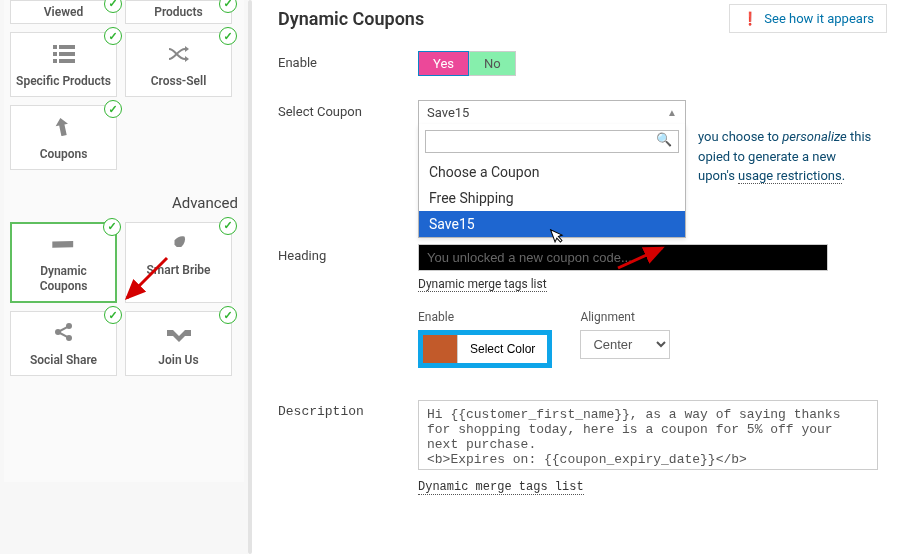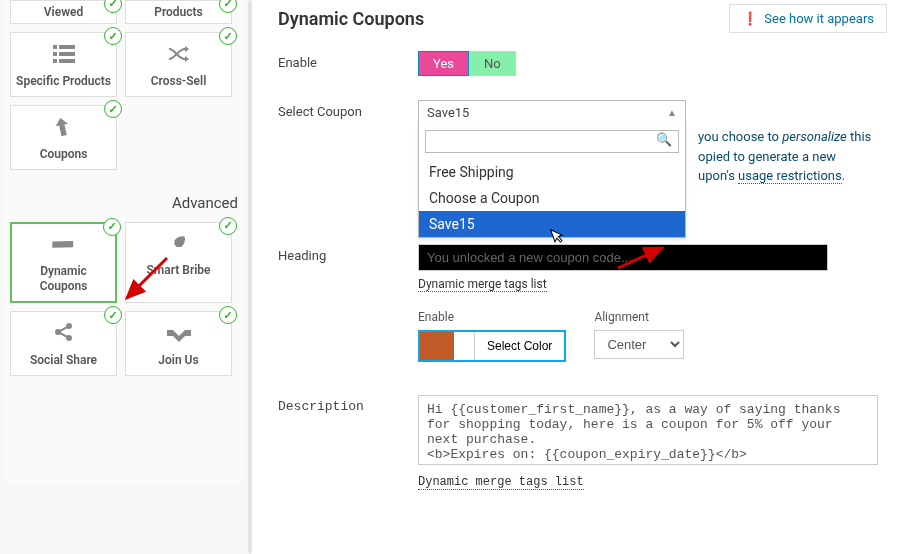--- a/index.html
+++ b/index.html
@@ -211,21 +211,21 @@
   }
   .color-btn {
     border:1px solid #ccc;
     padding:5px 12px;
     background:#fff;
     font-size:12px;
     vertical-align:top;
     height:28px;
     cursor:pointer;
   }
-  .color-group { display:inline-flex; border:2px solid #0ea5e9;gap:20px; }
+  .color-group { display:inline-flex; border:5px solid #0ea5e9; }
   .color-group .color-swatch { border:none;}
   .color-group .color-btn { border:none; border-left:1px solid #ccc;}
 
   textarea.desc {
     width: 460px;
     height: 70px;
     border:1px solid #ccc;
     padding:6px 8px;
     font-size:13px;
     color:#555;
@@ -386,22 +386,22 @@
     <div class="ctl">
       <div class="sel-box">
         <span>Save15</span>
         <span class="arrow">▲</span>
       </div>
       <div class="dd-panel">
         <div class="dd-search-wrap">
           <input class="dd-search" type="text" placeholder="" style="">
           <span class="mag">🔍</span>
         </div>
+        <div class="dd-opt">Choose a Coupon</div>
         <div class="dd-opt">Free Shipping</div>
-        <div class="dd-opt">Choose a Coupon</div>
         <div class="dd-opt sel">Save15</div>
         <span class="cursor-ptr">
           <svg width="16" height="20" viewBox="0 0 16 20">
               <path fill="#fff" stroke="#000" stroke-width="1" d="M2 1 L2 14 L5 11 L7 16 L9 15 L7 10 L11 10 Z"></path>
             </svg>
         </span>
       </div>
 
       <div class="helper-text">
         <span>you choose to </span><i>personalize</i><span> this</span><br>

